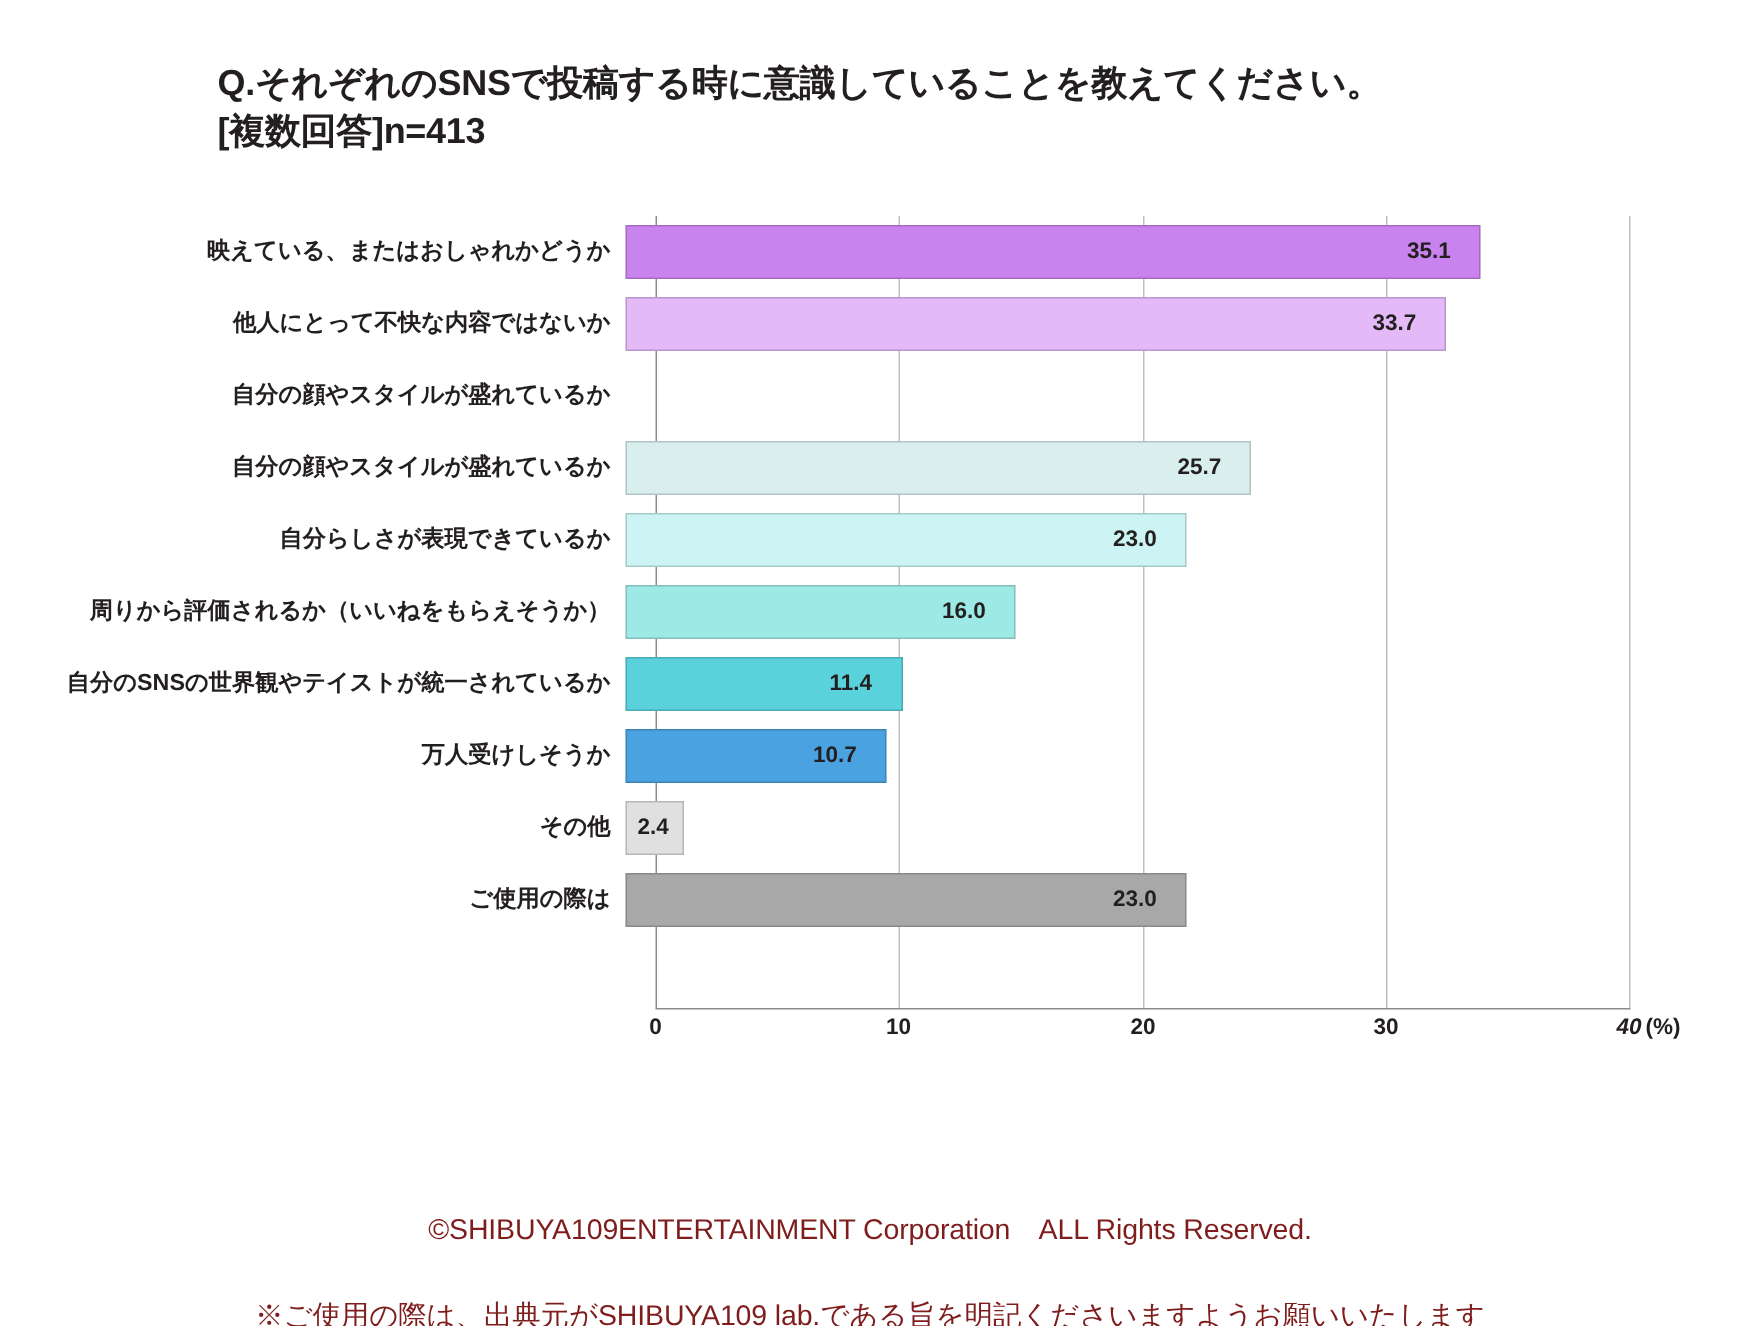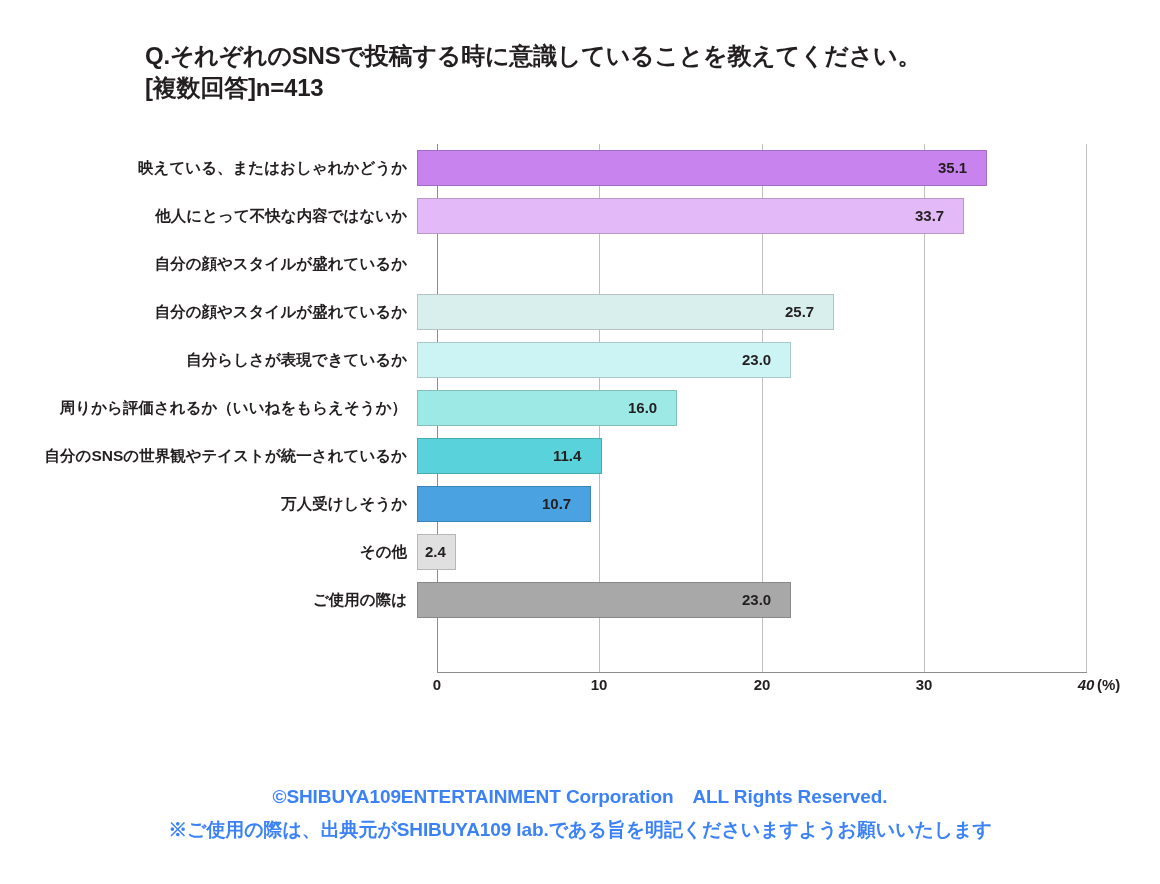--- a/index.html
+++ b/index.html
@@ -151,24 +151,25 @@
   
   .footer {
     position: absolute;
     left: 0;
     top: 780px;
     width: 1160px;
     text-align: center;
   }
   .footer-line {
     font-size: 19px;
-    font-weight: bold;
-    color: #3b82f6;
+    font-weight: normal;
+    color: #7f1d1d;
     line-height: 1.75;
     letter-spacing: -0.1px;
+    margin-top: 24px;
   }
 </style>
 </head>
 <body>
 
 <div class="page">
 
   <div class="title-block">
     <div class="title-line">Q.それぞれのSNSで投稿する時に意識していることを教えてください。</div>
     <div class="title-line">[複数回答]n=413</div>

